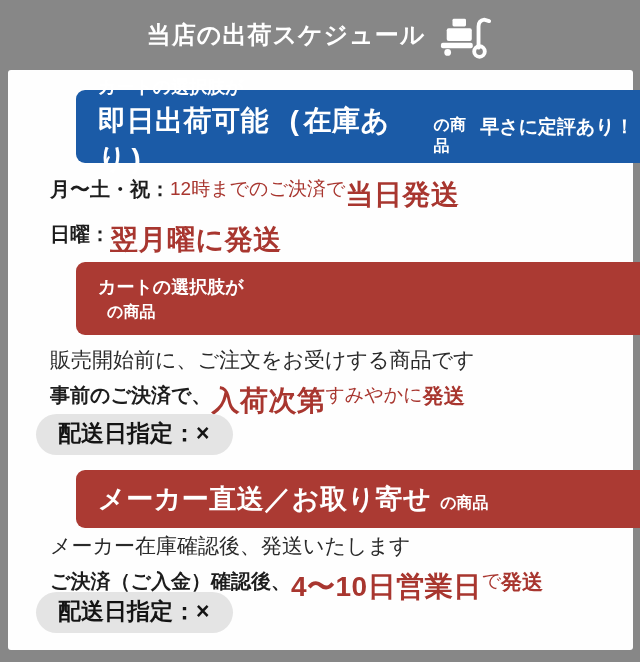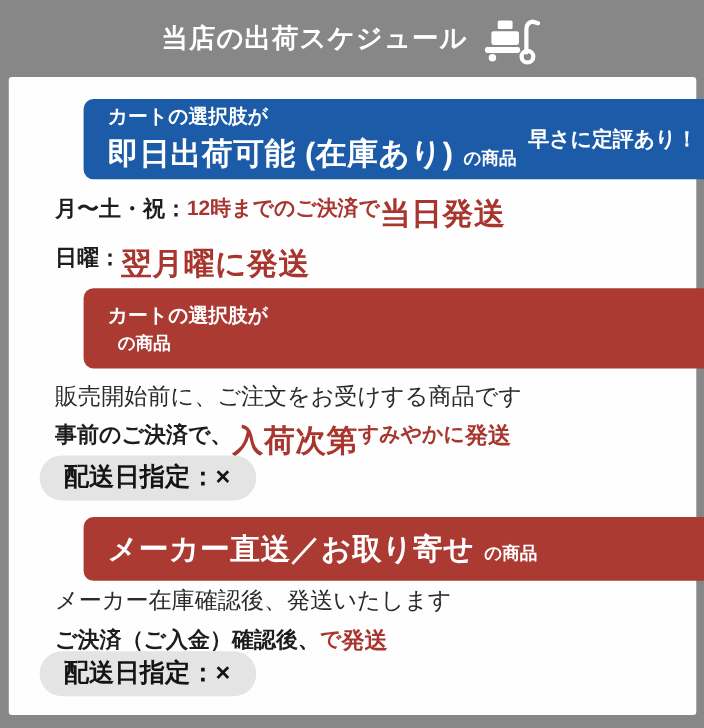--- a/index.html
+++ b/index.html
@@ -35,34 +35,34 @@
   }
   .banner-red-1{
     top:192px;height:73px;background:#ab3a33;
     display:flex;align-items:center;padding:0 18px 0 22px;
   }
   .banner-red-2{
     top:400px;height:58px;background:#ab3a33;
     display:flex;align-items:center;padding:0 18px 0 22px;
   }
   .banner-line1{font-size:18px;font-weight:bold;margin-bottom:3px;}
-  .banner-main{display:flex;align-items:baseline;}
+  .banner-main{display:flex;align-items:baseline;font-family:Liberation Mono, monospace;}
   .banner-emph{font-size:28px;font-weight:bold;letter-spacing:0.5px;}
   .banner-suffix{font-size:16px;font-weight:bold;margin-left:9px;}
   .banner-note{font-size:19px;font-weight:bold;white-space:nowrap;}
   
   .textblock{position:absolute;left:42px;color:#222222;}
   .tb1{top:106px;}
   .tb2{top:276px;}
   .tb3{top:462px;}
   .row{display:flex;align-items:flex-start;white-space:nowrap;}
   .tb1 .row{margin-bottom:7px;}
   .lbl{font-size:20px;font-weight:bold;color:#1d1d1d;}
   .plain{font-size:21px;font-weight:normal;color:#2a2a2a;margin-bottom:8px;}
-  .red-mid{font-size:19px;color:#a8362f;font-weight:bold;}
+  .red-mid{font-size:19px;color:#a8362f;}
   .red-big{font-size:28px;font-weight:bold;color:#a8362f;letter-spacing:0.5px;}
   .red-end{font-size:21px;font-weight:bold;color:#a8362f;}
   
   .badge{
     position:absolute;left:28px;
     display:inline-flex;align-items:center;
     background:#e4e4e4;border-radius:22px;
     padding:4px 24px 6px 22px;
     font-size:23px;font-weight:bold;color:#141414;
     white-space:nowrap;
@@ -135,20 +135,21 @@
     <div class="banner-main">
       <span class="banner-emph" style="font-size:27px;">メーカー直送／お取り寄せ</span>
       <span class="banner-suffix">の商品</span>
     </div>
   </div>
 
   <div class="textblock tb3">
     <div class="plain">メーカー在庫確認後、発送いたします</div>
     <div class="row">
       <span class="lbl">ご決済（ご入金）確認後、</span>
+      <span class="red-big">4〜10日営業日</span>
       <span class="red-mid">で</span>
       <span class="red-end">発送</span>
     </div>
   </div>
 
   <div class="badge badge-2">配送日指定：×</div>
 
 </div>
 
 </body></html>

